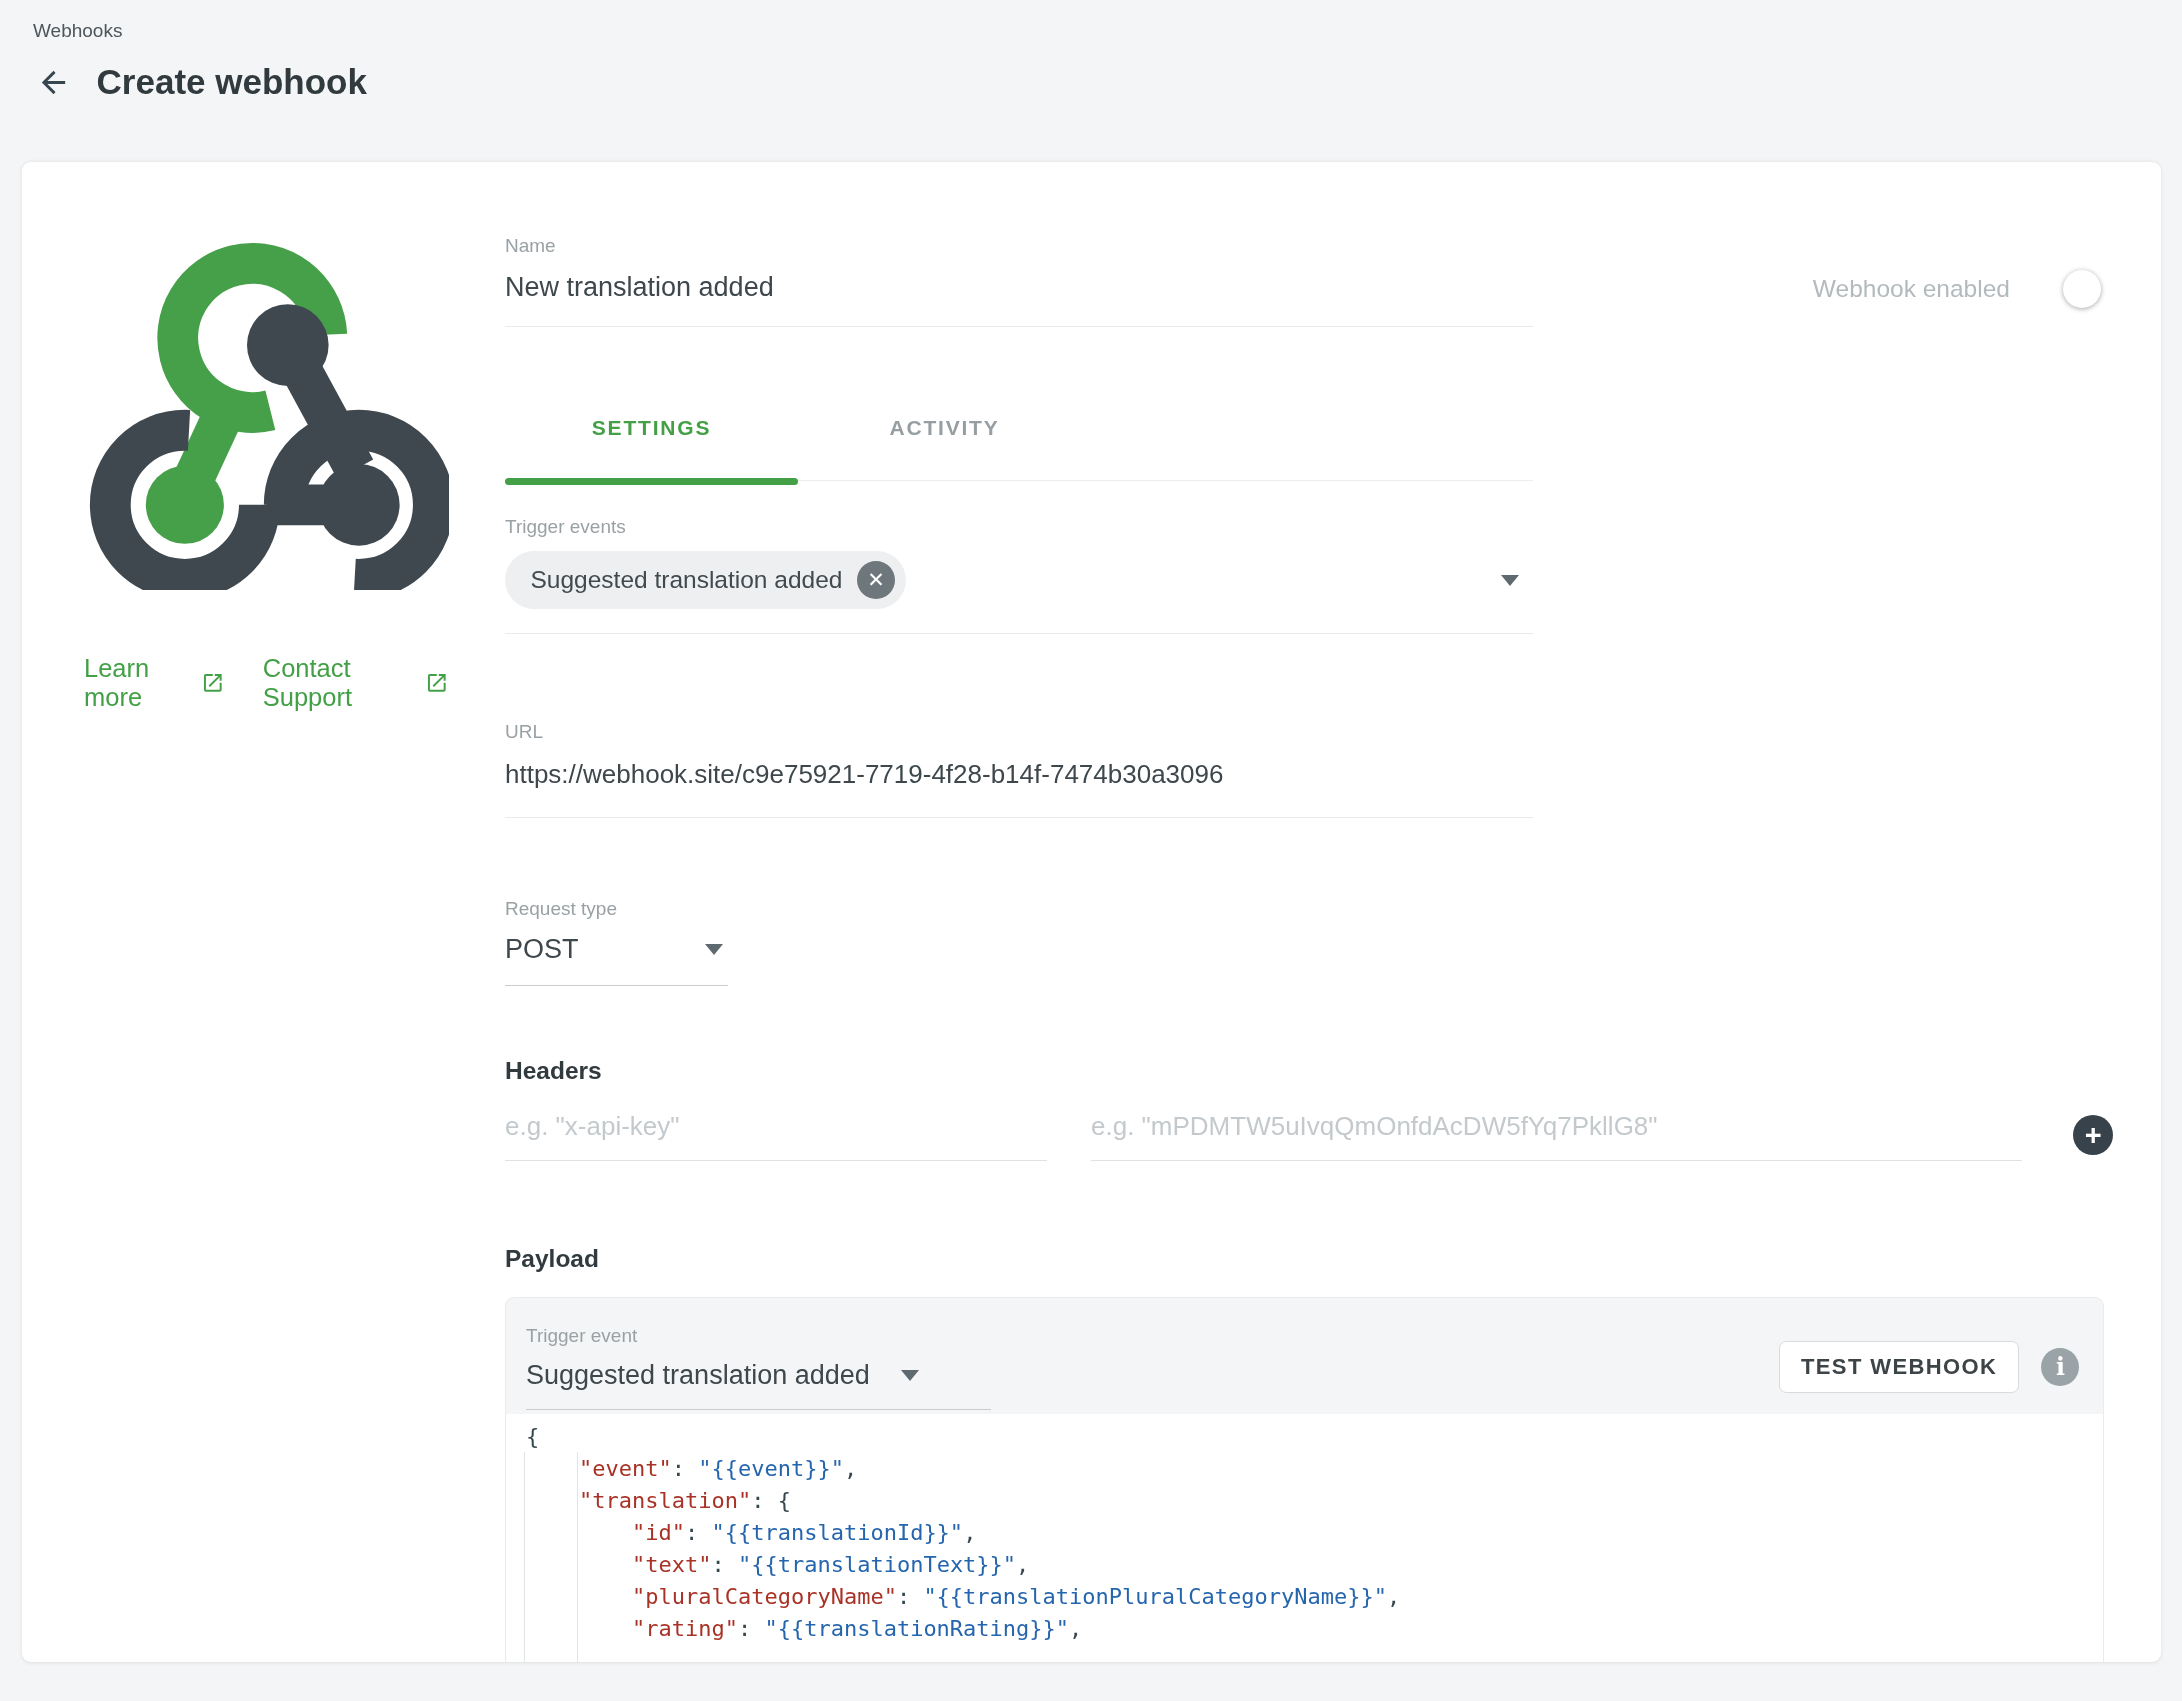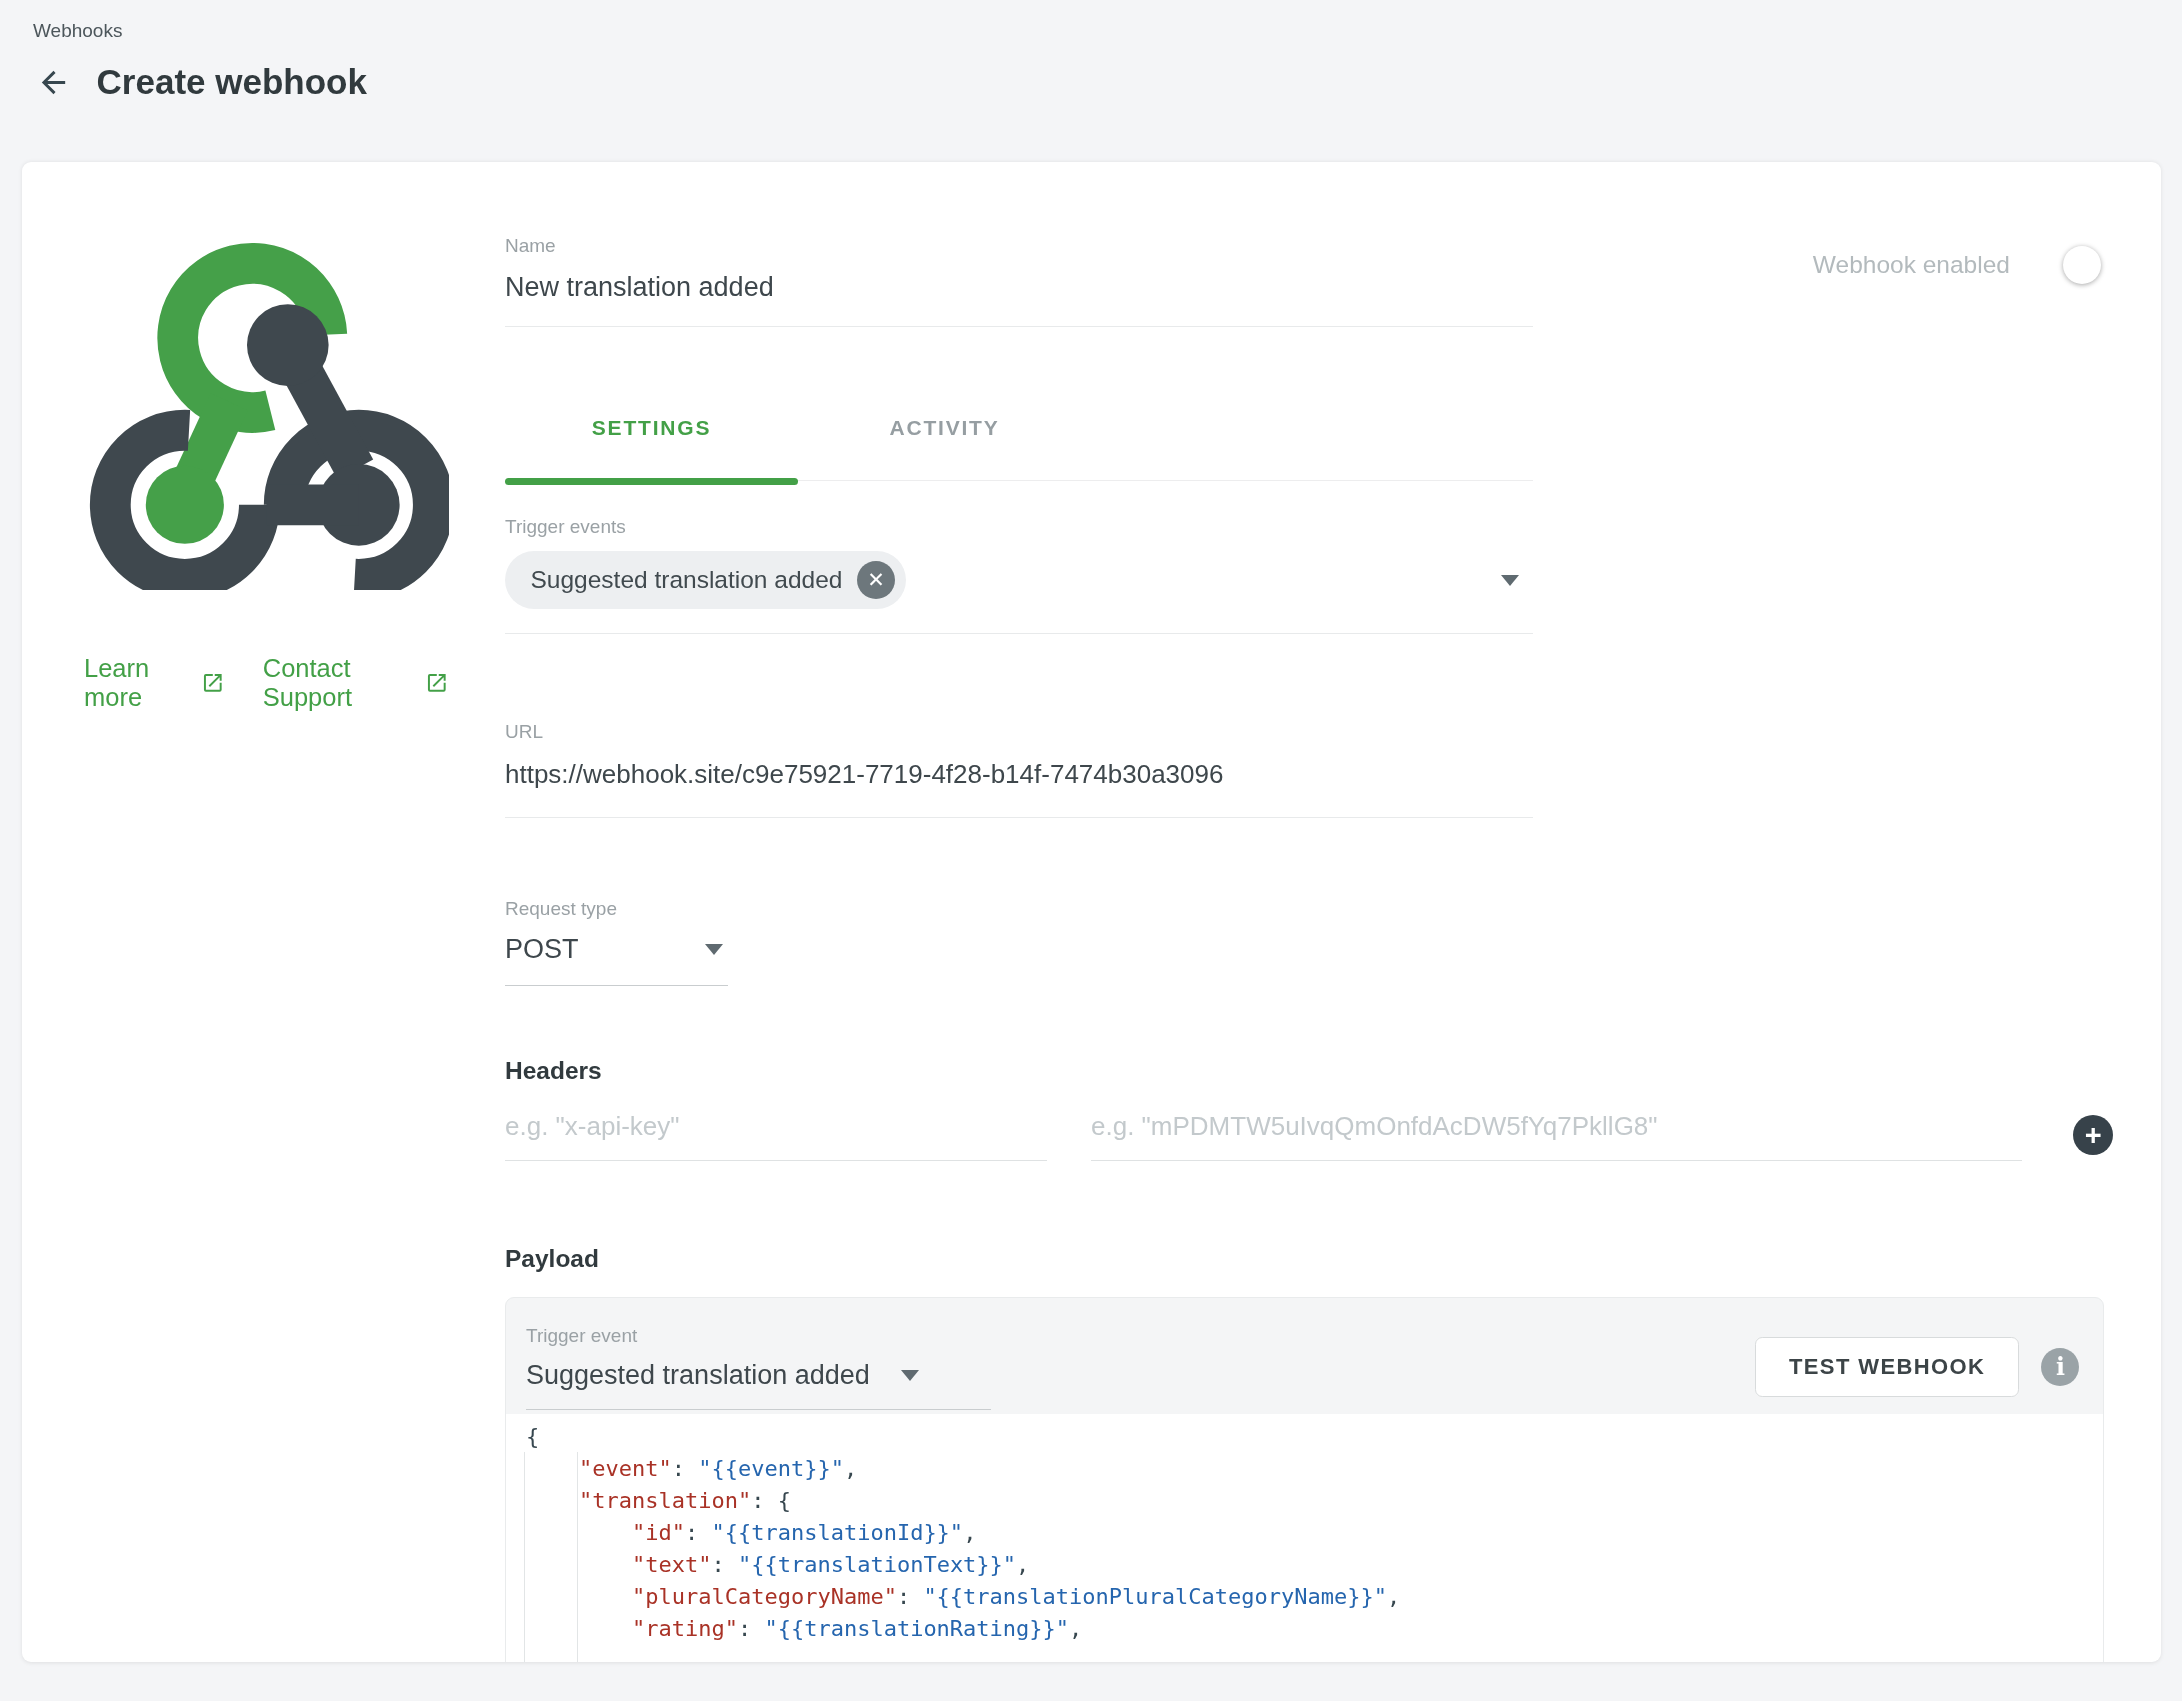--- a/index.html
+++ b/index.html
@@ -38,21 +38,21 @@
   
   .left-col{width:365px;margin-right:56px;flex:none}
   .logo-box{width:365px;height:355px}
   .side-links{margin-top:64px;display:flex;gap:38px}
   .side-link{display:flex;align-items:center;gap:12.7px;color:var(--accent);font-size:25.5px;cursor:pointer}
   .ext-icon svg{display:block}
   
   .right-col{flex:1;display:flex;flex-direction:column}
   .form-width{width:1028px}
   .flabel{font-size:19px;color:var(--label);margin-bottom:9px}
-  .top-row{display:flex;align-items:flex-start}
+  .top-row{display:flex;align-items:center}
   .name-field input{
     width:100%;border:0;outline:none;background:transparent;
     font-family:inherit;font-size:27px;color:var(--ink);
     padding:5.5px 0 23.6px 0;border-bottom:0.9px solid var(--line);
   }
   .enable-group{margin-left:auto;display:flex;align-items:center;margin-top:16.4px;padding-right:23.6px}
   .enable-label{font-size:24.5px;color:#b3babd;margin-right:25.5px}
   .toggle{position:relative;width:58px;height:23.6px;cursor:pointer;margin-right:9px}
   .toggle .track{width:100%;height:100%;border-radius:11.8px;background:#c9cdce}
   .toggle .thumb{position:absolute;right:-7.3px;top:-7.3px;width:38px;height:38px;border-radius:50%;background:#fff;box-shadow:0 0.9px 5.5px rgba(0,0,0,.35)}
@@ -98,21 +98,21 @@
   .payload-panel{
     margin-top:23.6px;background:#f4f5f6;border:0.9px solid #e9ebec;border-radius:9px;
     width:1599px;overflow:hidden;
   }
   .panel-head{display:flex;align-items:center;padding:23.6px 23.6px 0 20px;height:116px}
   .te-select{width:465px;cursor:pointer}
   .te-select .sel{display:flex;align-items:center;padding:3.6px 0 18px 0;border-bottom:0.9px solid var(--line-dark)}
   .te-select .sval{font-size:27px;color:var(--ink);margin-right:31px}
   .head-actions{margin-left:auto;display:flex;align-items:center;gap:22px}
   .test-btn{
-    background:#fff;border:1.8px solid #d8dbdc;border-radius:7.3px;height:60px;padding:0 33px;
+    background:#fff;border:1.8px solid #d8dbdc;border-radius:7.3px;height:52px;padding:0 21px;
     font-family:inherit;font-size:22px;font-weight:700;letter-spacing:1.4px;color:#3c4447;cursor:pointer;
   }
   .info-icon{width:38px;height:38px;border-radius:50%;background:#9aa3a7;color:#fff;display:flex;align-items:center;justify-content:center;font-size:23.6px;font-weight:700;font-family:"DejaVu Serif",serif;cursor:pointer}
   .code-area{background:#fff;position:relative;padding:7.3px 0 0 20px;min-height:364px}
   .code-area::before,.code-area::after{content:"";position:absolute;top:38px;bottom:0;width:0.9px;background:#e2e5e6}
   .code-area::before{left:18px}
   .code-area::after{left:71px}
   .code-line{font-family:"DejaVu Sans Mono",monospace;font-size:22px;line-height:32px;white-space:pre;color:#37474f}
   .tok-k{color:var(--code-key)}
   .tok-v{color:var(--code-val)}

